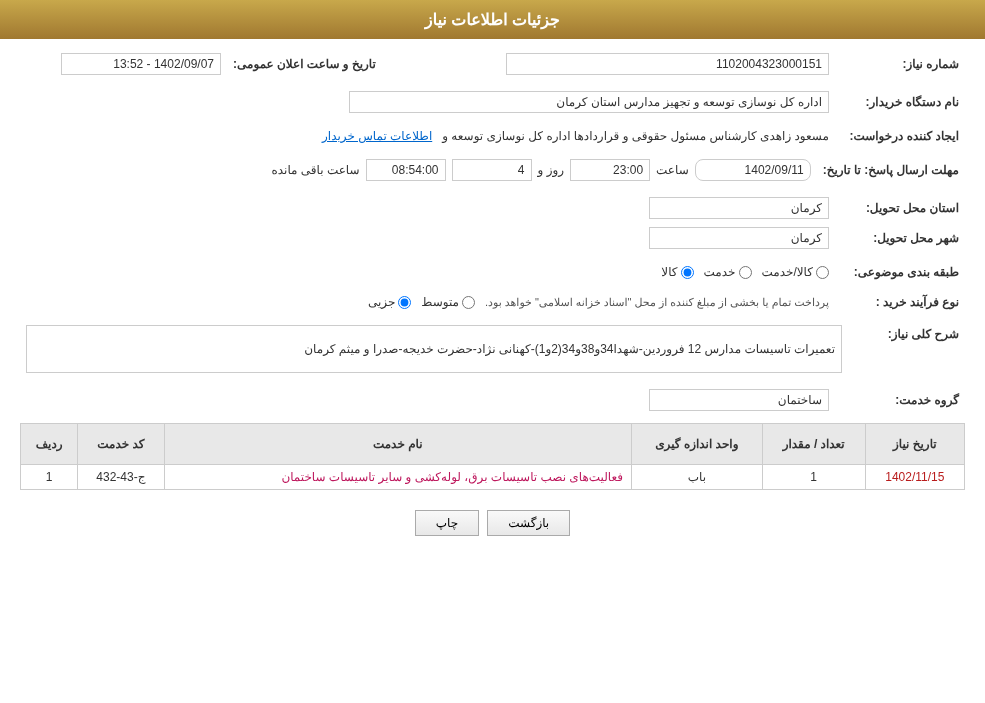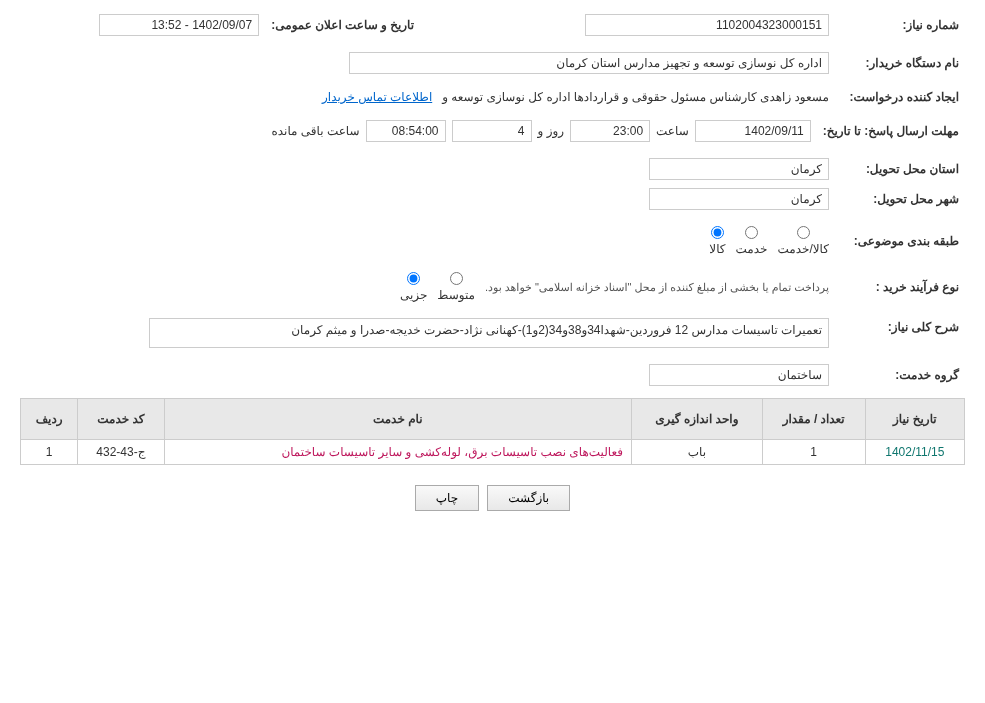--- a/index.html
+++ b/index.html
@@ -47,21 +47,21 @@
       text-align: right;
     }
     .input-box {
       border: 1px solid #ccc;
       padding: 3px 6px;
       background: #fff;
       display: inline-block;
       min-width: 80px;
     }
     .input-wide {
-      width: 244px;
+      width: 323px;
     }
     .input-medium {
       width: 180px;
       padding-left: 18px;
     }
     .link-blue {
       color: #0066cc;
       text-decoration: underline;
       cursor: pointer;
     }
@@ -74,21 +74,20 @@
     .radio-group {
       display: flex;
       align-items: center;
       gap: 10px;
       direction: rtl;
     }
     .radio-item {
       display: flex;
       align-items: center;
       gap: 3px;
-      flex-direction: column;
     }
     .section-title {
       background: linear-gradient(to bottom, #e8e0c8, #d4c8a0);
       padding: 6px 10px;
       font-weight: bold;
       font-size: 13px;
       margin: 8px 0 6px 0;
       border: 1px solid #c0b080;
     }
     .data-table {
@@ -108,21 +107,21 @@
       padding: 5px 8px;
       text-align: center;
     }
     .data-table td.text-right {
       text-align: right;
     }
     .text-blue {
       color: #be185d;
     }
     .text-red {
-      color: #0f766e;
+      color: #b91c1c;
     }
     .textarea-box {
       width: 100%;
       height: 60px;
       border: 1px solid #ccc;
       resize: none;
       padding: 4px;
       font-family: Tahoma, Arial, sans-serif;
       font-size: 12px;
     }
@@ -148,27 +147,31 @@
       display: flex;
       justify-content: center;
       gap: 8px;
     }
     .notice-text {
       color: #555;
       font-size: 11px;
     }
     .date-input {
       width: 116px;
+      border-radius: 8px;
     }
   </style>
 </head>
 <body>
 
 <div class="page-wrapper">
 
+  <div class="page-header">
+    <span>جزئیات اطلاعات نیاز</span>
+  </div>
 
   <div class="content">
 
     <table class="info-table">
       <tbody>
           <tr>
         <td class="label-cell">شماره نیاز:</td>
         <td class="value-cell">
           <span class="input-box input-wide">1102004323000151</span>
         </td>
@@ -284,21 +287,21 @@
         </td>
       </tr>
     </tbody>
       </table>
 
     <table class="info-table">
       <tbody>
           <tr>
         <td class="label-cell" style="vertical-align:top; padding-top:6px;">شرح کلی نیاز:</td>
         <td class="value-cell">
-          <div class="input-box" style="width:680px; min-height:30px; padding:4px 6px;">
+          <div class="input-box" style="width:816px; min-height:30px; padding:16px 6px;">
             <span>تعمیرات تاسیسات مدارس 12 فروردین-شهدا34و38و34(2و1)-کهنانی نژاد-حضرت خدیجه-صدرا و میثم کرمان</span>
           </div>
         </td>
       </tr>
     </tbody>
       </table>
 
 
     <table class="info-table">
       <tbody>

